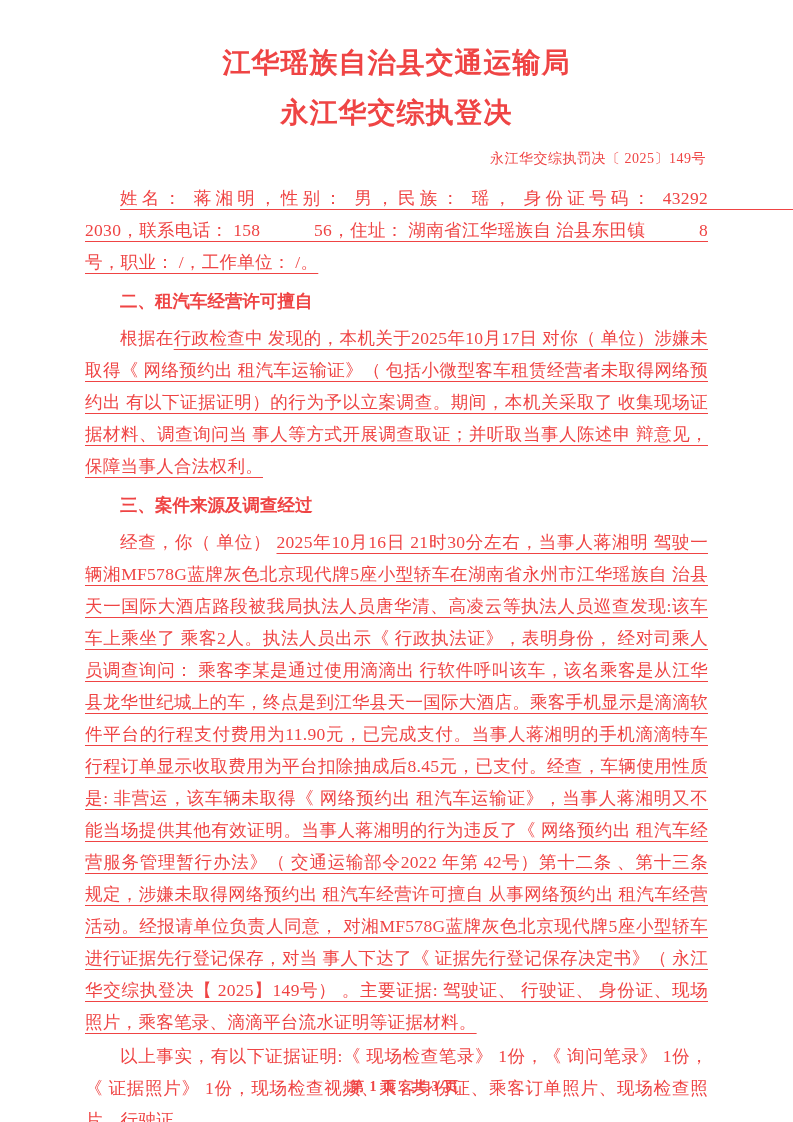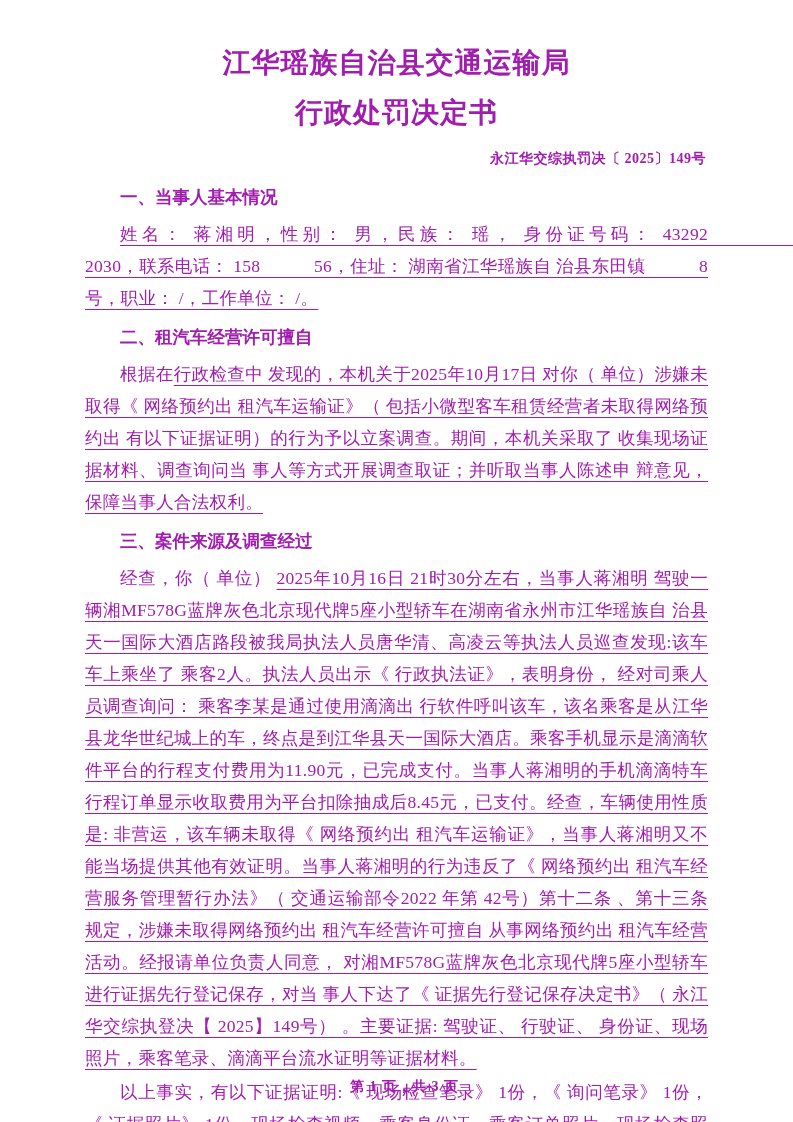--- a/index.html
+++ b/index.html
@@ -9,35 +9,35 @@
   }
   .page {
     position: relative;
     width: 793px;
     height: 1122px;
     margin: 0 auto;
     background: #ffffff;
     box-sizing: border-box;
     padding: 38px 85px 0 85px;
     font-family: "Liberation Serif", "DejaVu Serif", serif;
-    color: #a21caf;
+    color: #ef4444;
     overflow: hidden;
   }
   .title {
     margin: 0;
     text-align: center;
     font-size: 28px;
     font-weight: 700;
     line-height: 50px;
     letter-spacing: 1px;
   }
   .doc-number {
     text-align: right;
     font-size: 14px;
-    font-weight: 700;
+    font-weight: 400;
     margin: 12px 2px 14px 0;
     letter-spacing: 0.5px;
   }
   .sec-heading {
     font-size: 17.5px;
     font-weight: 700;
     margin: 8px 0 6px 0;
     text-indent: 2em;
     line-height: 30px;
   }
@@ -64,24 +64,23 @@
     font-size: 14px;
     font-weight: 600;
     letter-spacing: 1px;
   }
 </style>
 </head>
 <body>
 
 <div class="page">
   <h1 class="title">江华瑶族自治县交通运输局</h1>
-  <h1 class="title">行政处罚决定书</h1>
+  <h1 class="title">永江华交综执登决</h1>
   <div class="doc-number">永江华交综执罚决〔 2025〕149号</div>
   <main>
-      <h3 class="sec-heading">一、当事人基本情况</h3>
       <p class="para"><span class="u">姓名： 蒋湘明，性别： 男，民族： 瑶， 身份证号码： 43292　　　　　2030，联系电话： 158　　　56，住址： 湖南省江华瑶族自 治县东田镇　　　8号，职业： /，工作单位： /。</span></p>
       <h3 class="sec-heading">二、租汽车经营许可擅自</h3>
       <p class="para"><span>根据在</span><span class="u">行政检查中 发现的，本机关于2025年10月17日 对你（ 单位）涉嫌未取得《 网络预约出 租汽车运输证》（ 包括小微型客车租赁经营者未取得网络预约出 有以下证据证明）的行为予以立案调查。期间，本机关采取了 收集现场证据材料、调查询问当 事人等方式开展调查取证；并听取当事人陈述申 辩意见，保障当事人合法权利。</span></p>
       <h3 class="sec-heading">三、案件来源及调查经过</h3>
       <p class="para"><span>经查，你（ 单位） </span><span class="u">2025年10月16日 21时30分左右，当事人蒋湘明 驾驶一辆湘MF578G蓝牌灰色北京现代牌5座小型轿车在湖南省永州市江华瑶族自 治县天一国际大酒店路段被我局执法人员唐华清、高凌云等执法人员巡查发现:该车车上乘坐了 乘客2人。执法人员出示《 行政执法证》，表明身份， 经对司乘人员调查询问： 乘客李某是通过使用滴滴出 行软件呼叫该车，该名乘客是从江华县龙华世纪城上的车，终点是到江华县天一国际大酒店。乘客手机显示是滴滴软件平台的行程支付费用为11.90元，已完成支付。当事人蒋湘明的手机滴滴特车行程订单显示收取费用为平台扣除抽成后8.45元，已支付。经查，车辆使用性质是: 非营运，该车辆未取得《 网络预约出 租汽车运输证》，当事人蒋湘明又不能当场提供其他有效证明。当事人蒋湘明的行为违反了《 网络预约出 租汽车经营服务管理暂行办法》（ 交通运输部令2022 年第 42号）第十二条 、第十三条规定，涉嫌未取得网络预约出 租汽车经营许可擅自 从事网络预约出 租汽车经营活动。经报请单位负责人同意， 对湘MF578G蓝牌灰色北京现代牌5座小型轿车进行证据先行登记保存，对当 事人下达了《 证据先行登记保存决定书》（ 永江华交综执登决【 2025】149号） 。主要证据: 驾驶证、 行驶证、 身份证、现场照片，乘客笔录、滴滴平台流水证明等证据材料。</span></p>
       <p class="para"><span>以上事实，有以下证据证明:《 现场检查笔录》 1份，《 询问笔录》 1份，《 证据照片》 1份，现场检查视频、乘客身份证、乘客订单照片、现场检查照片、行驶证</span></p>
     </main>
   <div class="footer">第 1 页，共 3 页</div>
 </div>
 

